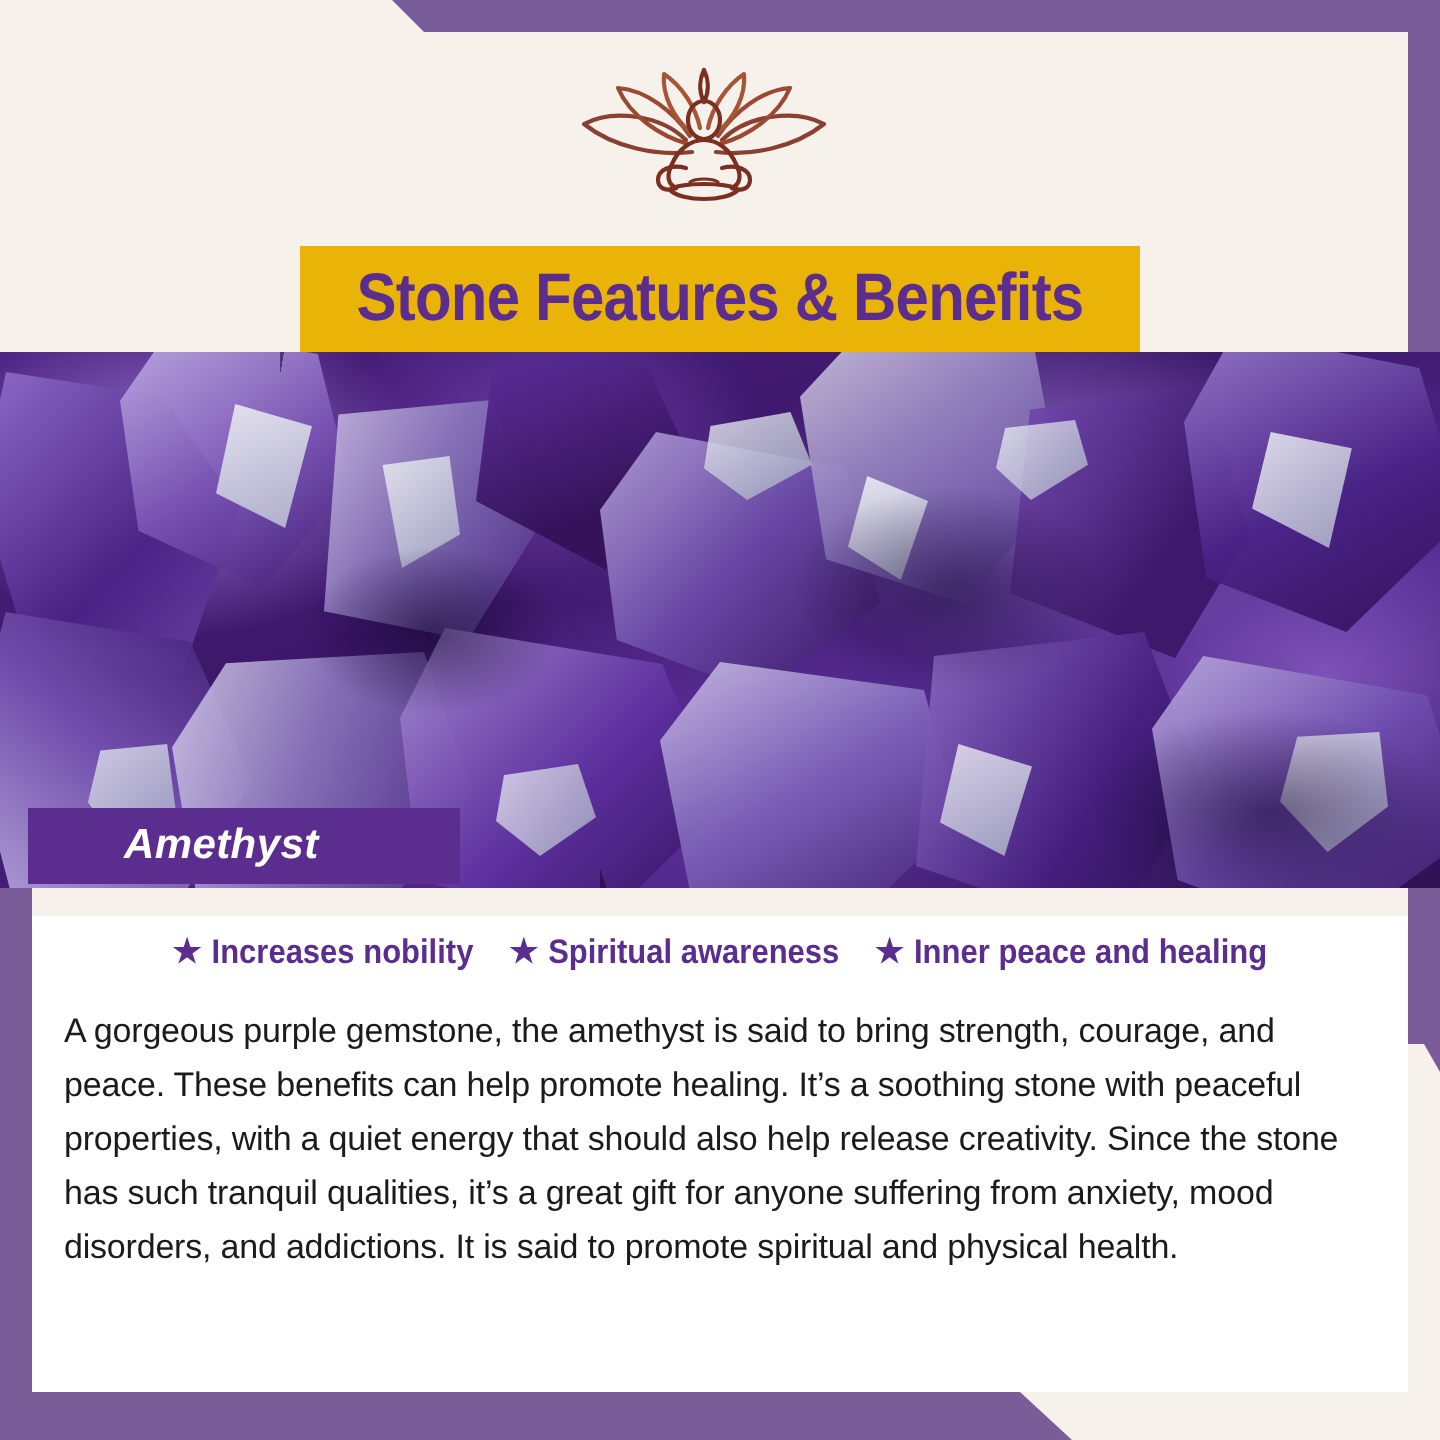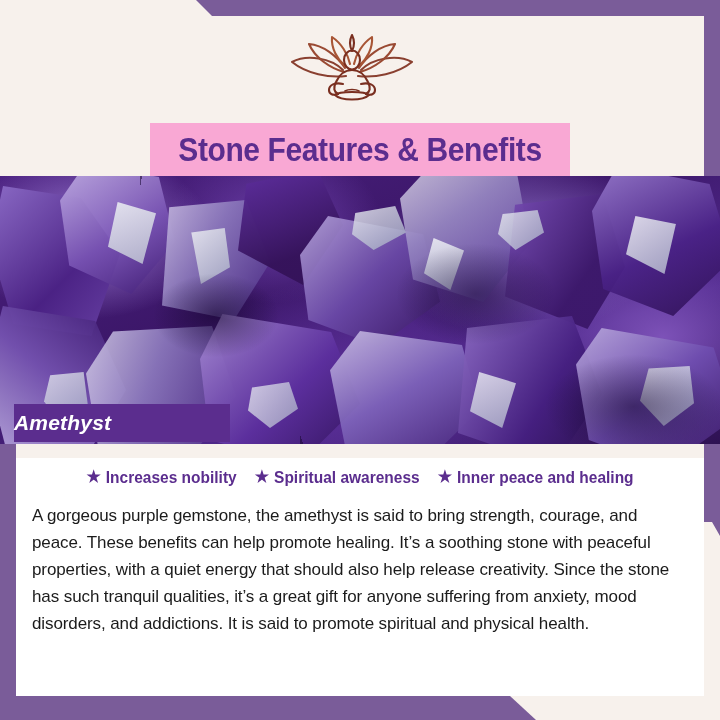--- a/index.html
+++ b/index.html
@@ -92,21 +92,21 @@
     font-weight: 400;
   }
 
   
   .title-band {
     position: absolute;
     left: 150px;
     top: 123px;
     width: 420px;
     height: 54px;
-    background: #f9a8d4;
+    background: #eab308;
     display: flex;
     align-items: center;
     justify-content: center;
   }
 
   .title-text {
     font-size: 30px;
     font-weight: bold;
     color: #5b2d8e;
     letter-spacing: -0.4px;
@@ -143,20 +143,21 @@
     background: #5b2d8e;
     display: flex;
     align-items: center;
   }
 
   .name-tag-text {
     color: #ffffff;
     font-size: 21px;
     font-weight: bold;
     font-style: italic;
+    margin-left: 48px;
     letter-spacing: 0.2px;
   }
 
   
   .content {
     position: absolute;
     left: 16px;
     top: 444px;
     width: 688px;
     height: 252px;

